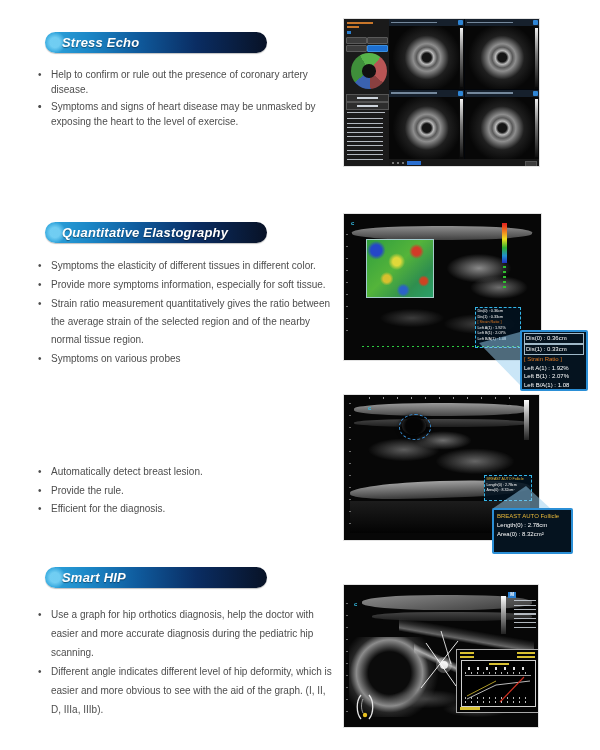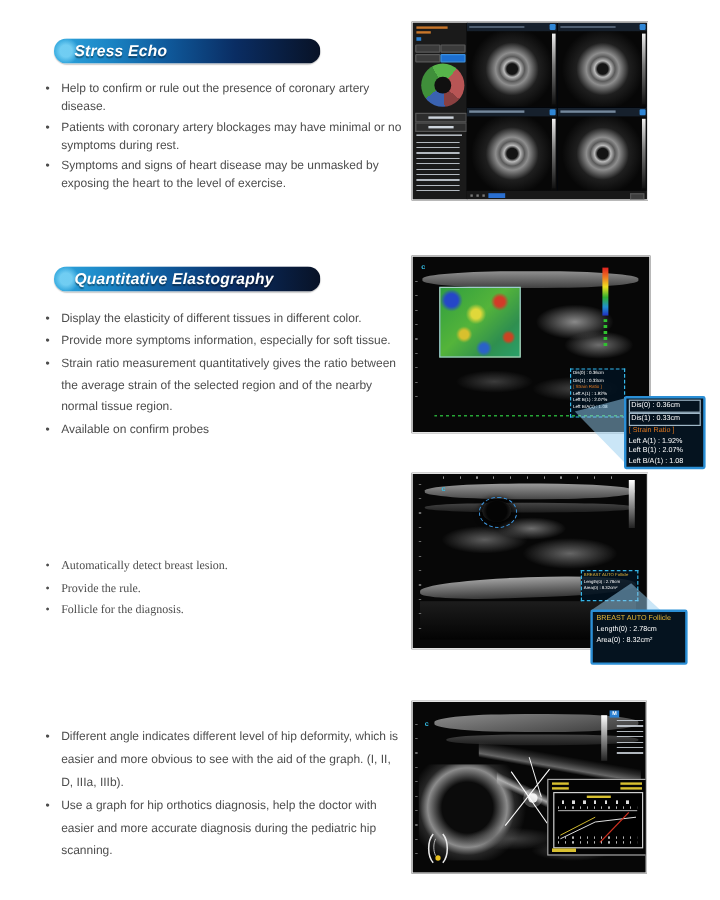--- a/index.html
+++ b/index.html
@@ -15,21 +15,21 @@
              padding-left:17px;letter-spacing:.2px;text-shadow:0 1px 1px rgba(0,0,0,.4);}
   .pill1{top:32px}.pill2{top:222px}.pill3{top:429px}.pill4{top:567px}
 
   
   .bullets{position:absolute;left:36px;width:300px;list-style:none;margin:0;padding:0;color:#4d4d4d;}
   .bullets li{position:relative;padding-left:15px;font-size:10px;}
   .bullets li .dot{position:absolute;left:2px;top:0;color:#4d4d4d;}
   .bullets li .dot::before{content:"\2022";}
   .bl1{top:68px}.bl1 li{line-height:14.5px;margin-bottom:3px;}
   .bl2{top:257px}.bl2 li{line-height:18px;margin-bottom:1px;}
-  .bl3{top:465px}.bl3 li{line-height:14.5px;margin-bottom:4px;font-family:Liberation Serif, serif;}
+  .bl3{top:465px}.bl3 li{line-height:14.5px;margin-bottom:4px;}
   .bl4{top:605px}.bl4 li{line-height:19px;margin-bottom:0;}
 
   
   .shot{position:absolute;}
   .w1{left:343px;top:18px;width:199px;height:151px;}
   .w2{left:343px;top:213px;width:245px;height:178px;}
   .w3{left:343px;top:394px;width:227px;height:160px;}
   .w4{left:343px;top:584px;width:200px;height:146px;}
   .screen{position:absolute;left:0;top:0;background:#070707;border:1px solid #e3e3e3;overflow:hidden;}
   .sc1{width:195px;height:147px;}
@@ -115,21 +115,21 @@
 </head>
 <body>
 
 <div class="page">
 
   <div class="pill pill1">
     <span>Stress Echo</span>
   </div>
   <ul class="bullets bl1">
     <li><span class="dot"></span><span>Help to confirm or rule out the presence of coronary artery disease.</span></li>
-    <li><span class="dot"></span><span>Patients with coronary artery blockages may have minimal or no symptoms during rest.</span></li>
+    <li><span class="dot"></span></li>
     <li><span class="dot"></span><span>Symptoms and signs of heart disease may be unmasked by exposing the heart to the level of exercise.</span></li>
   </ul>
 
   <div class="shot w1">
     <div class="screen sc1">
 
       <div class="abs se-side">
         <div class="abs se-oline1"></div>
         <div class="abs se-oline2"></div>
         <div class="abs se-bluesq"></div>
@@ -190,24 +190,24 @@
         <div class="se-chip"></div>
         <div class="se-fbtn"></div>
       </div>
     </div>
   </div>
 
   <div class="pill pill2">
     <span>Quantitative Elastography</span>
   </div>
   <ul class="bullets bl2">
-    <li><span class="dot"></span><span>Display the elasticity of different tissues in different color.</span></li>
+    <li><span class="dot"></span><span>Symptoms the elasticity of different tissues in different color.</span></li>
     <li><span class="dot"></span><span>Provide more symptoms information, especially for soft tissue.</span></li>
     <li><span class="dot"></span><span>Strain ratio measurement quantitatively gives the ratio between the average strain of the selected region and of the nearby normal tissue region.</span></li>
-    <li><span class="dot"></span><span>Available on confirm probes</span></li>
+    <li><span class="dot"></span><span>Symptoms on various probes</span></li>
   </ul>
 
   <div class="shot w2">
     <div class="screen sc2">
 
       <div class="tex" style="left:8px;top:12px;width:180px;height:14px;border-radius:45%;opacity:.85;background:linear-gradient(180deg,#a8a8a8,#4a4a4a);"></div>
       <div class="tex" style="left:90px;top:35px;width:100px;height:55px;background:radial-gradient(ellipse 45px 20px at 45% 35%,#8a8a8a,transparent 72%),radial-gradient(ellipse 40px 16px at 65% 70%,#6e6e6e,transparent 72%);"></div>
       <div class="tex" style="left:20px;top:88px;width:160px;height:40px;opacity:.65;background:radial-gradient(ellipse 45px 13px at 30% 40%,#585858,transparent 72%),radial-gradient(ellipse 50px 14px at 72% 55%,#606060,transparent 72%);"></div>
       <div class="abs cmark" style="left:7px;top:6px;">c</div>
       <div class="abs vruler" style="left:2px;top:20px;height:105px;"></div>
@@ -238,21 +238,21 @@
       <div class="orange">[ Strain Ratio ]</div>
       <div>Left A(1) : 1.92%</div>
       <div>Left B(1) : 2.07%</div>
       <div>Left B/A(1) : 1.08</div>
     </div>
   </div>
 
   <ul class="bullets bl3">
     <li><span class="dot"></span><span>Automatically detect breast lesion.</span></li>
     <li><span class="dot"></span><span>Provide the rule.</span></li>
-    <li><span class="dot"></span><span>Follicle for the diagnosis.</span></li>
+    <li><span class="dot"></span><span>Efficient for the diagnosis.</span></li>
   </ul>
 
   <div class="shot w3">
     <div class="screen sc3">
       <div class="tex" style="left:10px;top:8px;width:175px;height:13px;border-radius:45%;opacity:.9;background:linear-gradient(180deg,#ababab,#4e4e4e);"></div>
       <div class="tex" style="left:10px;top:24px;width:175px;height:8px;border-radius:45%;opacity:.55;background:linear-gradient(180deg,#787878,#303030);"></div>
       <div class="tex" style="left:10px;top:34px;width:178px;height:52px;opacity:.75;background:radial-gradient(ellipse 50px 16px at 28% 40%,#7a7a7a,transparent 72%),radial-gradient(ellipse 55px 18px at 68% 62%,#868686,transparent 72%),radial-gradient(ellipse 40px 13px at 50% 22%,#909090,transparent 72%);"></div>
       <div class="tex" style="left:6px;top:86px;width:180px;height:17px;border-radius:50% 50% 40% 40%;opacity:.85;transform:rotate(-2deg);background:linear-gradient(180deg,#bdbdbd,#3e3e3e);"></div>
       <div class="tex" style="left:6px;top:106px;width:180px;height:32px;opacity:.55;background:linear-gradient(180deg,#2e2e2e,#000);"></div>
       <div class="abs hruler" style="left:25px;top:2px;width:150px;"></div>
@@ -271,23 +271,26 @@
     <svg class="abs" style="left:0;top:0;" width="227" height="160">
       <polygon points="183,92 149,115 220,126" fill="rgba(150,205,240,0.5)"></polygon>
     </svg>
     <div class="abs callout co3">
       <div class="ytitle">BREAST AUTO Follicle</div>
       <div>Length(0) : 2.78cm</div>
       <div>Area(0) : 8.32cm²</div>
     </div>
   </div>
 
+  <div class="pill pill4">
+    <span>Smart HIP</span>
+  </div>
   <ul class="bullets bl4">
+    <li><span class="dot"></span><span>Use a graph for hip orthotics diagnosis, help the doctor with easier and more accurate diagnosis during the pediatric hip scanning.</span></li>
     <li><span class="dot"></span><span>Different angle indicates different level of hip deformity, which is easier and more obvious to see with the aid of the graph. (I, II, D, IIIa, IIIb).</span></li>
-    <li><span class="dot"></span><span>Use a graph for hip orthotics diagnosis, help the doctor with easier and more accurate diagnosis during the pediatric hip scanning.</span></li>
   </ul>
 
   <div class="shot w4">
     <div class="screen sc4">
       <div class="tex" style="left:18px;top:10px;width:170px;height:15px;border-radius:45%;opacity:.9;background:linear-gradient(172deg,#9c9c9c,#3e3e3e);"></div>
       <div class="tex" style="left:28px;top:27px;width:160px;height:9px;border-radius:45%;opacity:.6;background:linear-gradient(180deg,#6e6e6e,#2a2a2a);"></div>
       <div class="tex" style="left:55px;top:30px;width:135px;height:45px;opacity:.8;background:linear-gradient(10deg,transparent 42%,#7e7e7e 47%,#333 55%,transparent 62%);"></div>
       <div class="tex" style="left:5px;top:52px;width:90px;height:80px;background:radial-gradient(circle at 45% 45%,#0b0b0b 32%,#8c8c8c 50%,#252525 60%,transparent 74%);"></div>
       <div class="tex" style="left:70px;top:58px;width:95px;height:52px;opacity:.9;background:linear-gradient(25deg,transparent 43%,#b8b8b8 48%,transparent 54%);"></div>
       <div class="tex" style="left:18px;top:100px;width:160px;height:35px;opacity:.7;background:radial-gradient(ellipse 55px 13px at 40% 40%,#555,transparent 72%),radial-gradient(ellipse 48px 12px at 72% 68%,#636363,transparent 72%);"></div>

